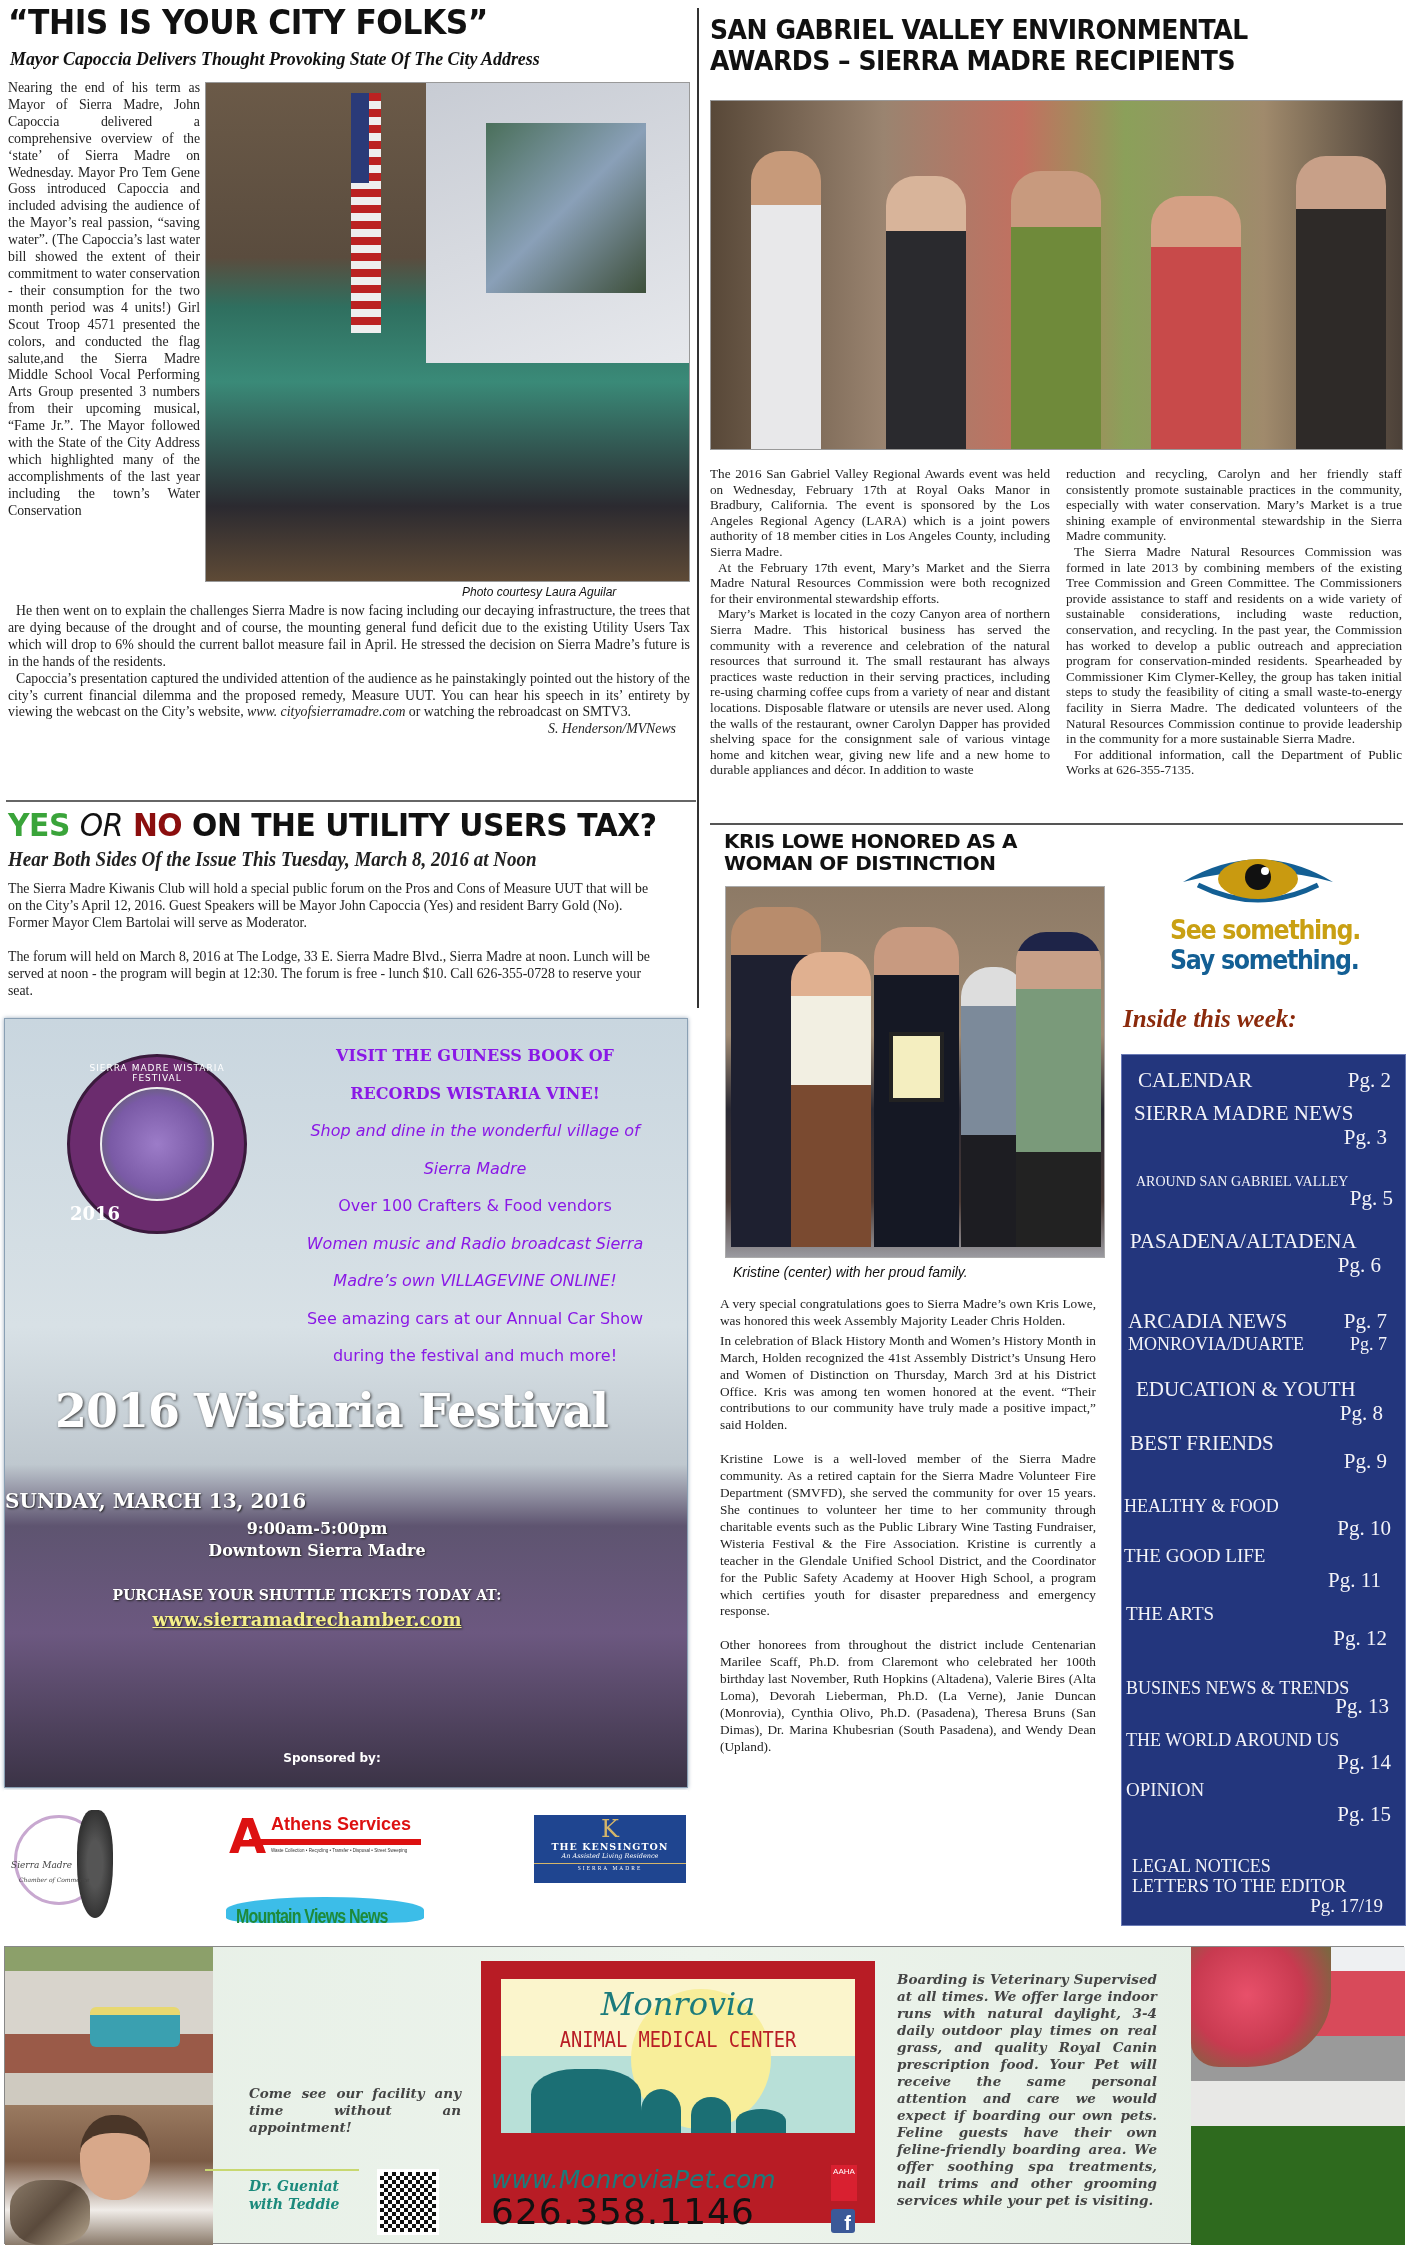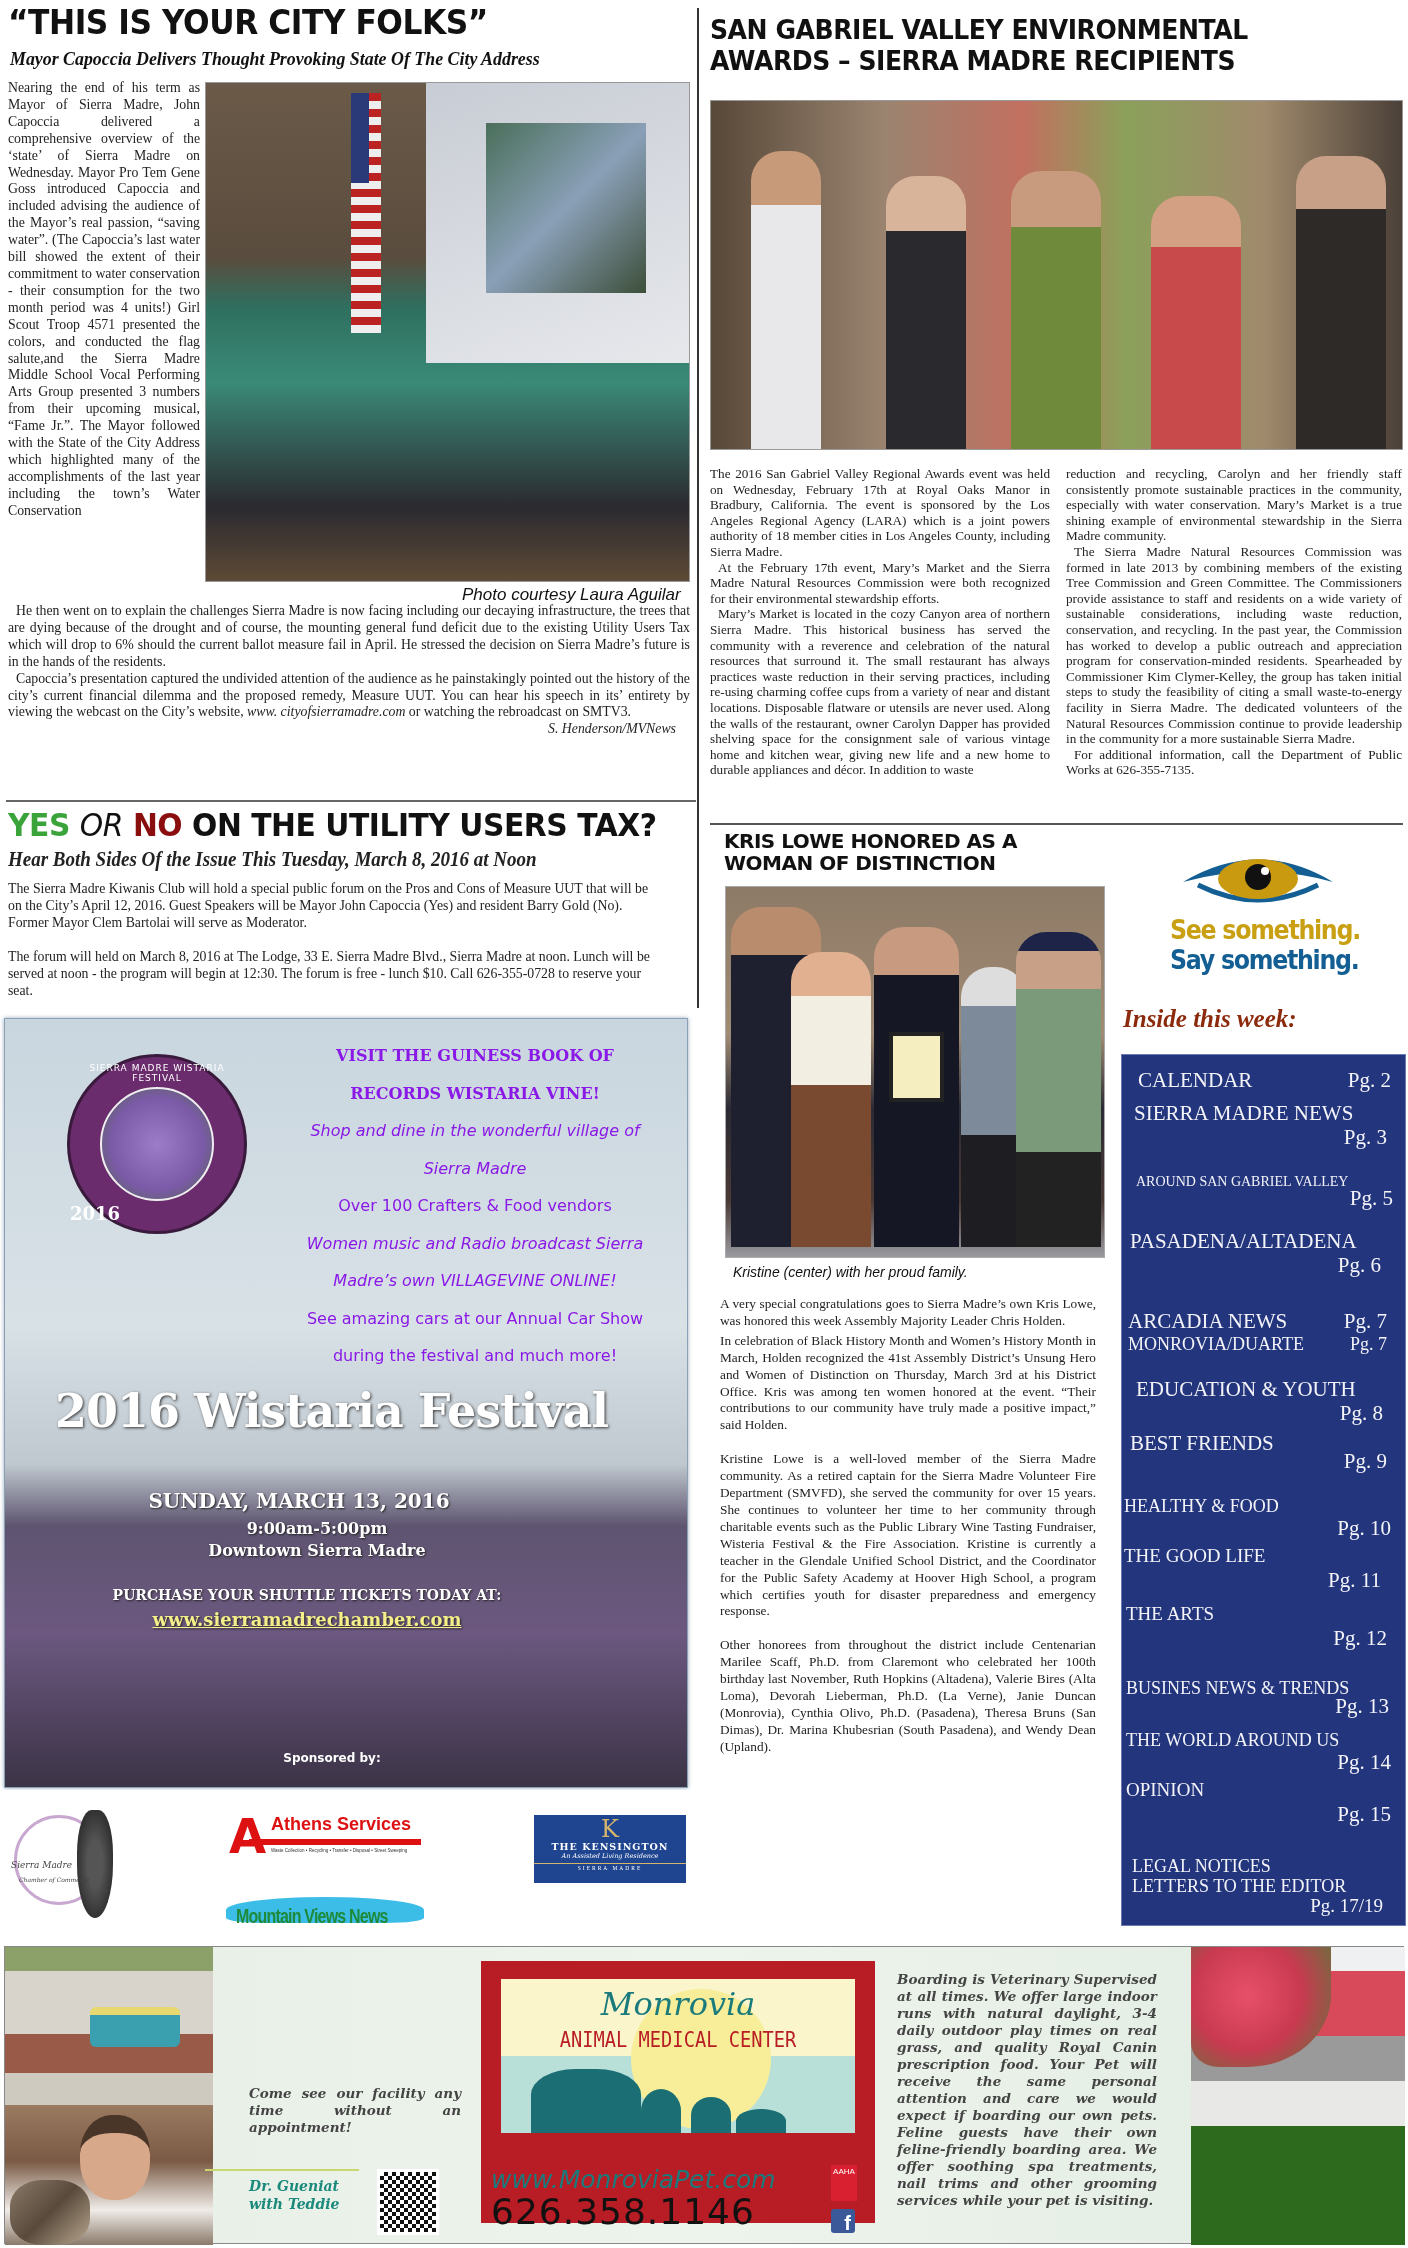--- a/index.html
+++ b/index.html
@@ -30,21 +30,21 @@
 <div class="abs" style="left:10px;top:48px;font-size:19px;font-style:italic;font-weight:bold;font-family:'Liberation Serif',serif;color:#111;transform:scaleX(0.94);transform-origin:left;white-space:nowrap">Mayor Capoccia Delivers Thought Provoking State Of The City Address</div>
 
 <div class="abs body-text" style="left:8px;top:80px;width:192px;height:520px;font-size:13.8px;line-height:16.9px;overflow:hidden">Nearing the end of his term as Mayor of Sierra Madre, John Capoccia delivered a comprehensive overview of the ‘state’ of Sierra Madre on Wednesday. Mayor Pro Tem Gene Goss introduced Capoccia and included advising the audience of the Mayor’s real passion, “saving water”. (The Capoccia’s last water bill showed the extent of their commitment to water conservation - their consumption for the two month period was 4 units!) Girl Scout Troop 4571 presented the colors, and conducted the flag salute,and the Sierra Madre Middle School Vocal Performing Arts Group presented 3 numbers from their upcoming musical, “Fame Jr.”. The Mayor followed with the State of the City Address which highlighted many of the accomplishments of the last year including the town’s Water Conservation</div>
 
 <div class="abs photo ph-mayor" style="left:205px;top:82px;width:485px;height:500px;border:1px solid #999">
   <div class="abs" style="left:220px;top:0;width:265px;height:280px;background:linear-gradient(160deg,#c8ccd4,#e6e8ec)"></div>
   <div class="abs" style="left:280px;top:40px;width:160px;height:170px;background:linear-gradient(135deg,#4a6f5a,#8aa0b8,#3d4f3a)"></div>
   <div class="abs" style="left:145px;top:10px;width:30px;height:240px;background:repeating-linear-gradient(180deg,#b22 0 8px,#eee 8px 16px)"></div>
   <div class="abs" style="left:145px;top:10px;width:18px;height:90px;background:#2a3a78"></div>
 </div>
-<div class="abs cap" style="left:462px;top:585px;font-size:17px">Photo courtesy Laura Aguilar</div>
+<div class="abs cap" style="left:462px;top:585px;font-size:12px">Photo courtesy Laura Aguilar</div>
 
 <div class="abs body-text" style="left:8px;top:603px;width:682px;font-size:13.8px;line-height:16.9px">
   <p>He then went on to explain the challenges Sierra Madre is now facing including our decaying infrastructure, the trees that are dying because of the drought and of course, the mounting general fund deficit due to the existing Utility Users Tax which will drop to 6% should the current ballot measure fail in April. He stressed the decision on Sierra Madre’s future is in the hands of the residents.</p>
   <p><span>Capoccia’s presentation captured the undivided attention of the audience as he painstakingly pointed out the history of the city’s current financial dilemma and the proposed remedy, Measure UUT. You can hear his speech in its’ entirety by viewing the webcast on the City’s website,</span> <i>www. cityofsierramadre.com</i> <span>or watching the rebroadcast on SMTV3.</span> <i style="float:right;padding-right:14px">S. Henderson/MVNews</i></p>
 </div>
 
 <div class="rule" style="left:6px;top:800px;width:690px;height:2px;background:#666"></div>
 
 <div class="abs h-sans" style="left:8px;top:806px;font-size:32px;line-height:38px;white-space:nowrap;transform:scaleX(0.93);transform-origin:left">
   <span style="color:#3aa43a">YES</span>
@@ -67,21 +67,21 @@
     <div style="font-family:'DejaVu Serif',serif;font-weight:bold;font-size:16px">RECORDS WISTARIA VINE!</div>
     <div style="font-style:italic">Shop and dine in the wonderful village of</div>
     <div style="font-style:italic">Sierra Madre</div>
     <div>Over 100 Crafters &amp; Food vendors</div>
     <div style="font-style:italic">Women music and Radio broadcast Sierra</div>
     <div style="font-style:italic">Madre’s own VILLAGEVINE ONLINE!</div>
     <div>See amazing cars at our Annual Car Show</div>
     <div>during the festival and much more!</div>
   </div>
   <div class="abs" style="left:0;top:365px;width:684px;padding-left:50px;color:#fff;font-family:'DejaVu Serif',serif;font-weight:bold;font-size:46px;text-shadow:1px 1px 3px #333;letter-spacing:-1px">2016 Wistaria Festival</div>
-  <div class="abs" style="left:0;top:470px;width:684px;padding-right:96px;text-align:center;color:#fff;font-family:'DejaVu Serif',serif;font-weight:bold;font-size:20px;text-shadow:1px 1px 2px #222">SUNDAY, MARCH 13, 2016</div>
+  <div class="abs" style="left:0;top:470px;width:684px;padding-right:96px;color:#fff;font-family:'DejaVu Serif',serif;font-weight:bold;font-size:20px;text-shadow:1px 1px 2px #222">SUNDAY, MARCH 13, 2016</div>
   <div class="abs" style="left:0;top:500px;width:684px;padding-right:60px;text-align:center;color:#fff;font-family:'DejaVu Serif',serif;font-weight:bold;font-size:16px;text-shadow:1px 1px 2px #222">9:00am-5:00pm</div>
   <div class="abs" style="left:0;top:522px;width:684px;padding-right:60px;text-align:center;color:#fff;font-family:'DejaVu Serif',serif;font-weight:bold;font-size:16px;text-shadow:1px 1px 2px #222">Downtown Sierra Madre</div>
   <div class="abs" style="left:0;top:568px;width:684px;padding-right:80px;text-align:center;color:#fff;font-family:'DejaVu Serif',serif;font-weight:bold;font-size:14px;text-shadow:1px 1px 2px #222">PURCHASE YOUR SHUTTLE TICKETS TODAY AT:</div>
   <div class="abs" style="left:0;top:590px;width:684px;padding-right:80px;text-align:center;color:#f5ef8a;font-family:'DejaVu Serif',serif;font-weight:bold;font-size:18px;text-decoration:underline;text-shadow:1px 1px 2px #222">www.sierramadrechamber.com</div>
   <div class="abs" style="left:0;top:732px;width:684px;padding-right:30px;text-align:center;color:#fff;font-family:'DejaVu Sans',sans-serif;font-weight:bold;font-size:12px">Sponsored by:</div>
 </div>
 
 <div class="abs" style="left:4px;top:1790px;width:684px;height:150px;background:#fff">
   <div class="abs" style="left:5px;top:20px;width:110px;height:110px">
     <div class="abs" style="left:5px;top:5px;width:90px;height:90px;border:3px solid #c8a8d0;border-radius:50%"></div>

